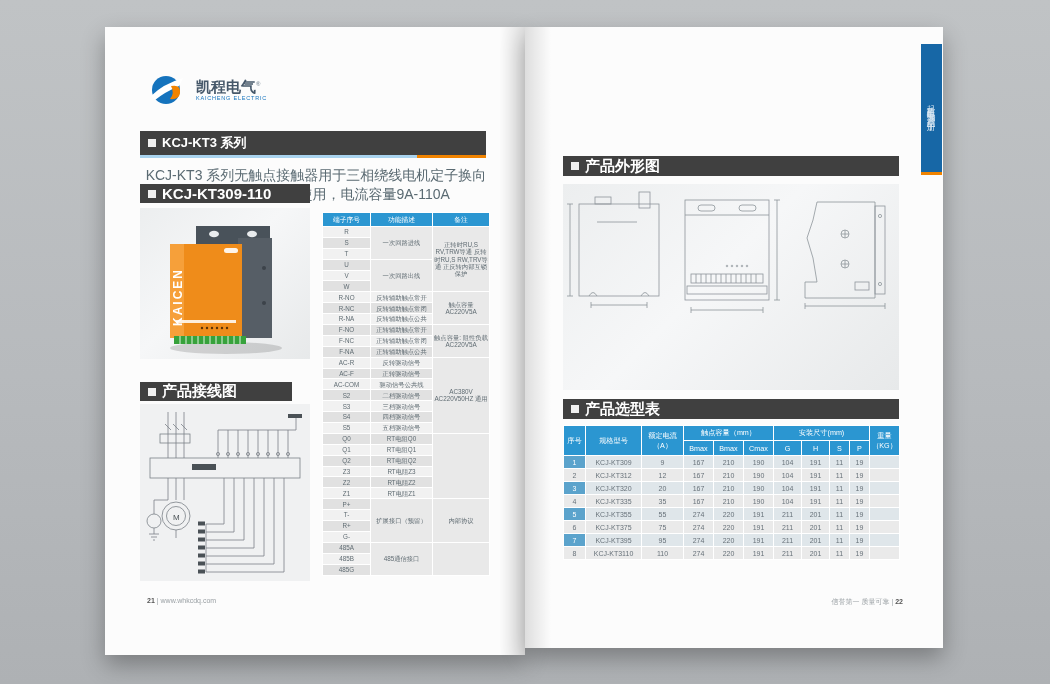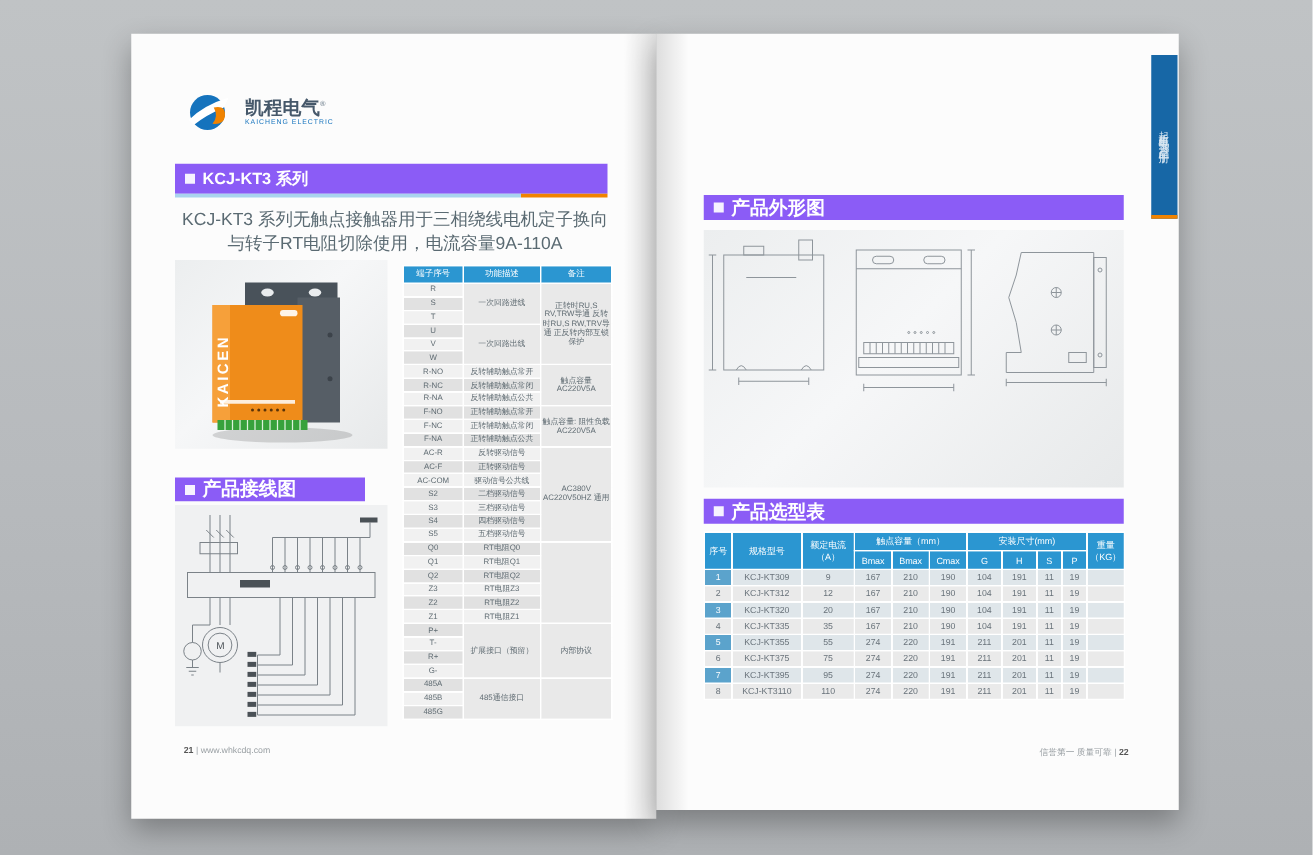--- a/index.html
+++ b/index.html
@@ -8,21 +8,21 @@
     background:linear-gradient(180deg,#c0c3c5 0%,#b7babd 55%,#aeb1b4 100%);}
   .page{position:absolute;background:#fcfcfc;box-shadow:0 10px 22px rgba(0,0,0,.30);}
   #page-left{left:105px;top:27px;width:420px;height:628px;}
   #page-left::after{content:"";position:absolute;right:0;top:0;width:26px;height:100%;
     background:linear-gradient(to right,rgba(0,0,0,0) 0%,rgba(0,0,0,.10) 100%);}
   #page-right{left:525px;top:27px;width:418px;height:621px;}
   #page-right::before{content:"";position:absolute;left:0;top:0;width:26px;height:100%;
     background:linear-gradient(to left,rgba(0,0,0,0) 0%,rgba(0,0,0,.12) 100%);}
   .abs{position:absolute;}
   
-  .bar{background:#8b5cf6;color:#fff;display:flex;align-items:center;gap:6px;
+  .bar{background:#404040;color:#fff;display:flex;align-items:center;gap:6px;
     padding:0 8px;font-weight:bold;box-sizing:border-box;}
   .bar .bullet{width:8px;height:8px;background:rgba(255,255,255,.92);flex:0 0 auto;}
   .bar-lg{height:24px;font-size:13px;}
   .bar-sm{height:19px;font-size:15px;}
   .series-strip{height:3px;background:linear-gradient(to right,#a9d3ee 0%,#a9d3ee 80%,#f08300 80%,#f08300 100%);}
   .desc{font-size:14px;color:#5a6a72;line-height:1.35;text-align:center;}
   
   .gbox{background:linear-gradient(135deg,#eceeef 0%,#f6f7f8 45%,#e7e9ea 100%);}
   
   table{border-collapse:collapse;table-layout:fixed;}
@@ -72,20 +72,24 @@
     </div>
 
     <div class="abs bar bar-lg" style="left:35px;top:104px;width:346px;">
       <span class="bullet"></span>
       <span>KCJ-KT3 系列</span>
     </div>
     <div class="abs series-strip" style="left:35px;top:128px;width:346px;"></div>
 
     <div class="abs desc" style="left:36px;top:139px;width:350px;">KCJ-KT3 系列无触点接触器用于三相绕线电机定子换向与转子RT电阻切除使用，电流容量9A-110A</div>
 
+    <div class="abs bar bar-sm" style="left:35px;top:157px;width:170px;">
+      <span class="bullet"></span>
+      <span>KCJ-KT309-110</span>
+    </div>
 
     <div class="abs gbox" style="left:35px;top:181px;width:170px;height:151px;">
       <svg width="170" height="151" viewBox="0 0 170 151">
         <ellipse cx="86" cy="140" rx="56" ry="6" fill="rgba(0,0,0,0.14)"></ellipse>
         <rect x="56" y="18" width="74" height="18" fill="#49525a"></rect>
         <ellipse cx="74" cy="26" rx="5" ry="3.2" fill="#e9ecee"></ellipse>
         <ellipse cx="112" cy="26" rx="5" ry="3.2" fill="#e9ecee"></ellipse>
         <rect x="98" y="30" width="34" height="100" fill="#565e66"></rect>
         <circle cx="124" cy="60" r="2" fill="#3c434a"></circle>
         <circle cx="124" cy="95" r="2" fill="#3c434a"></circle>

